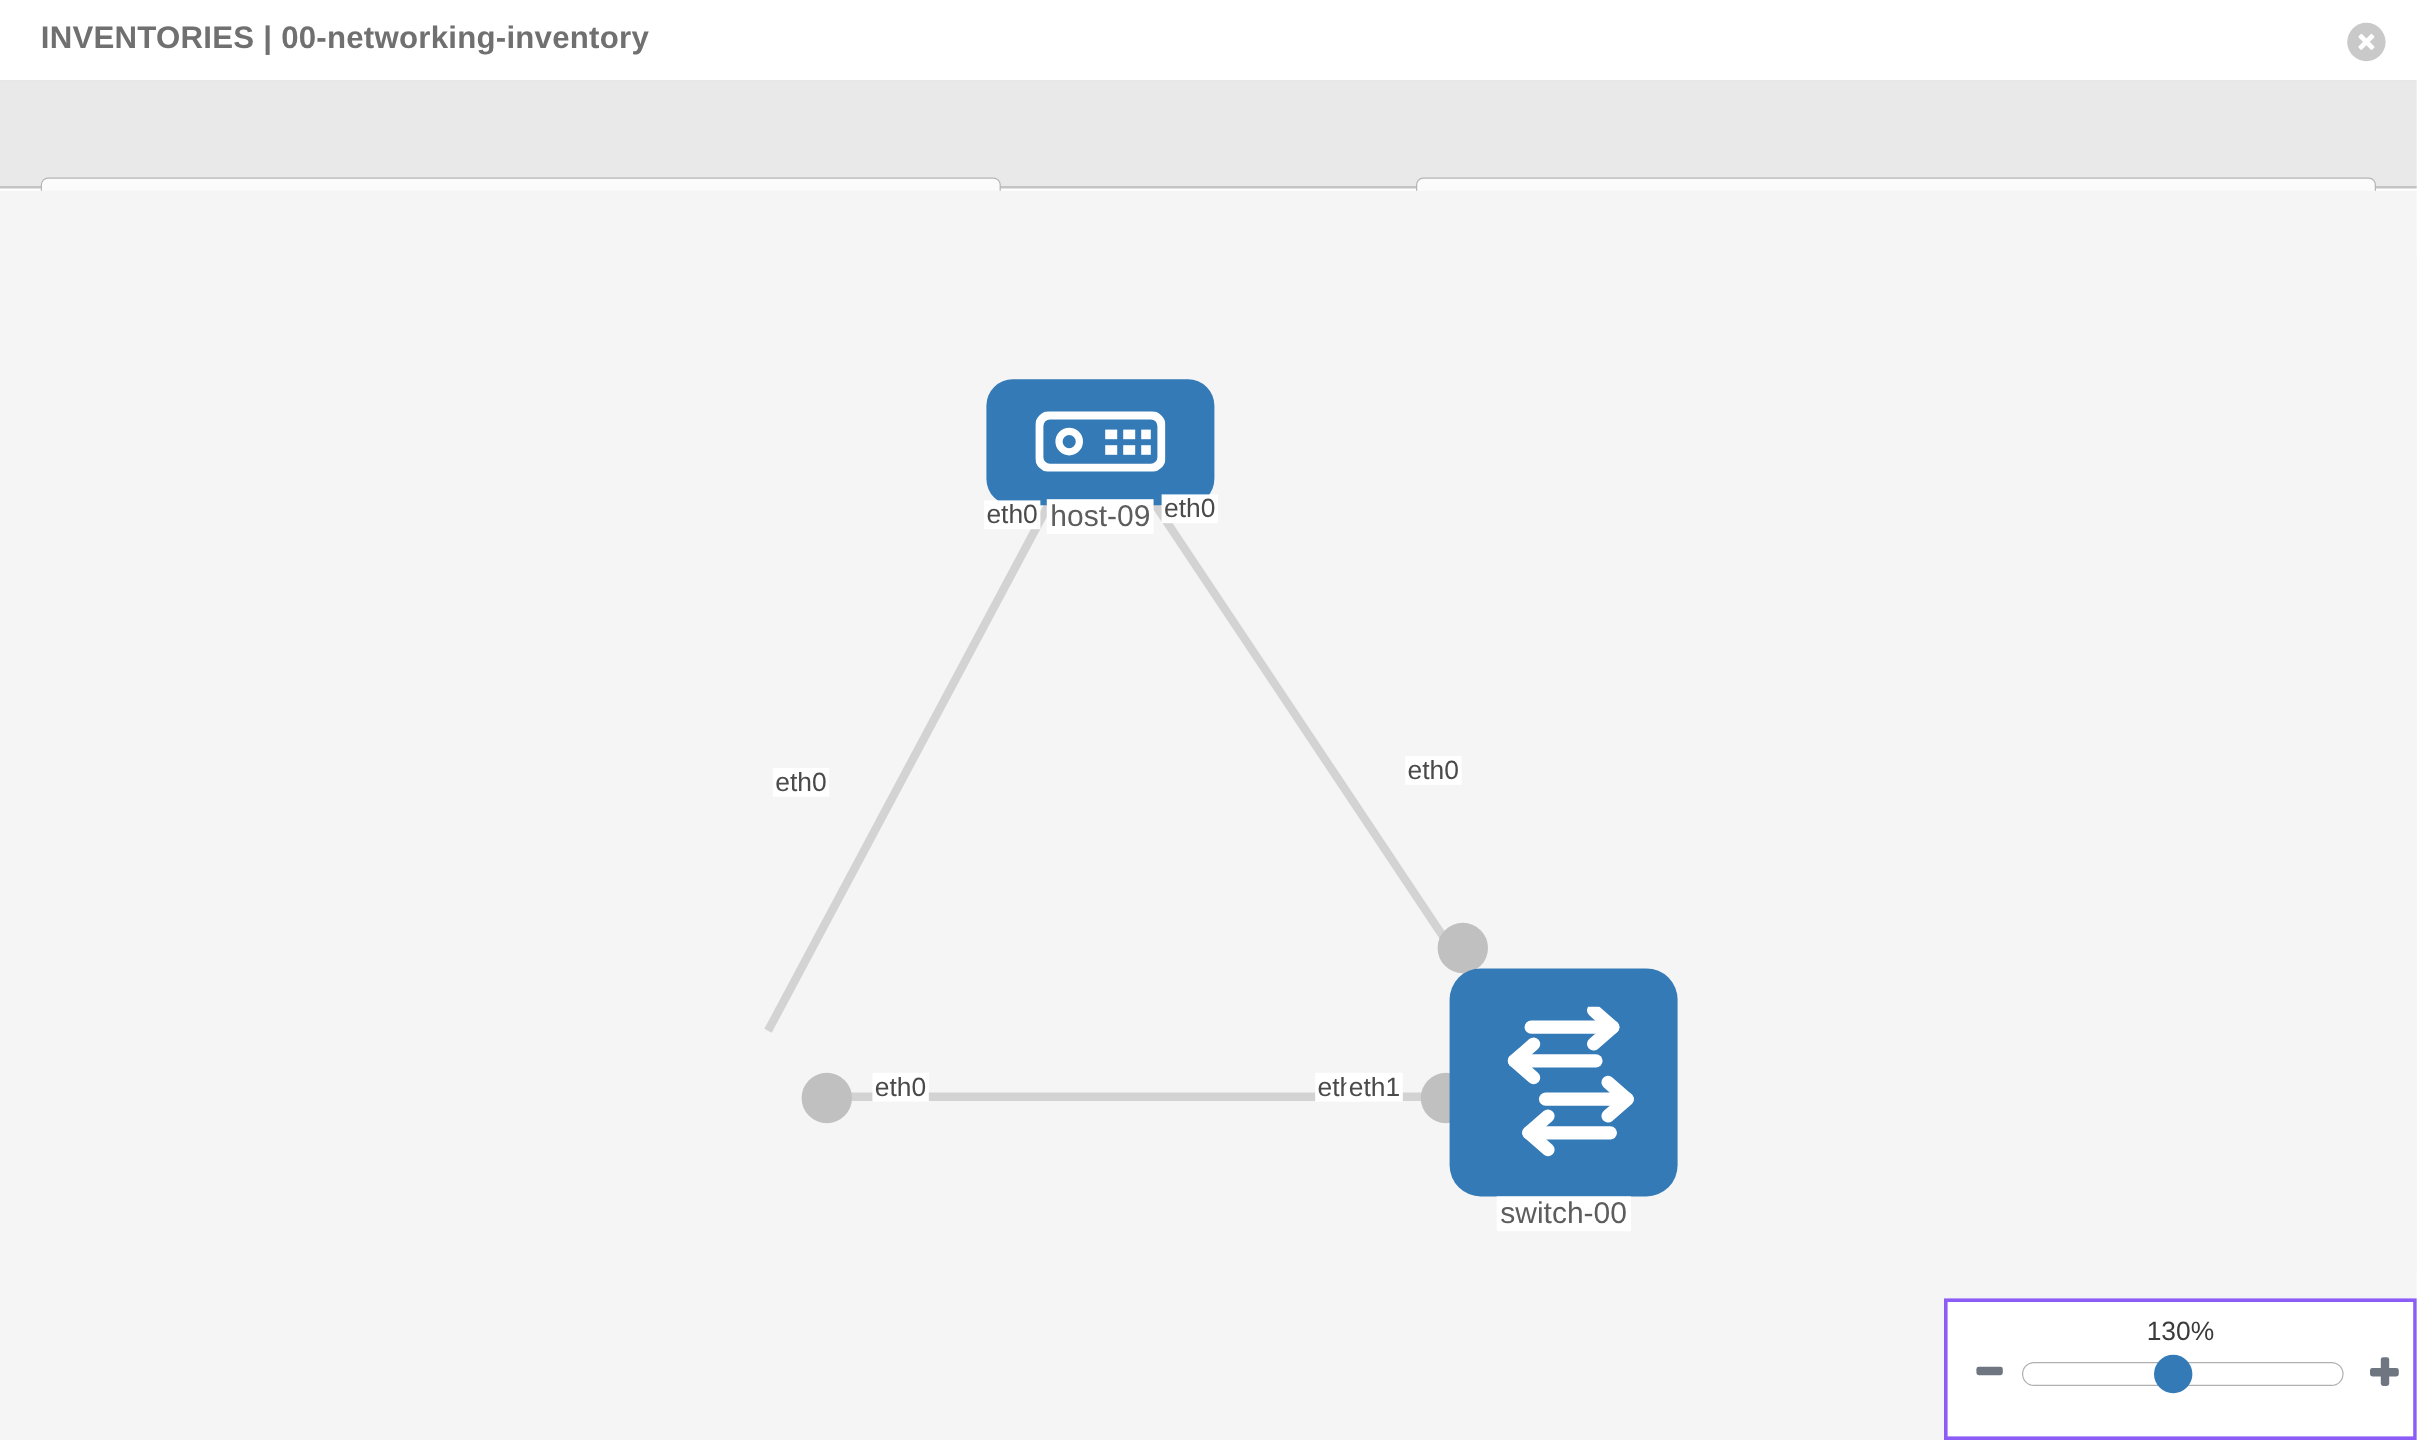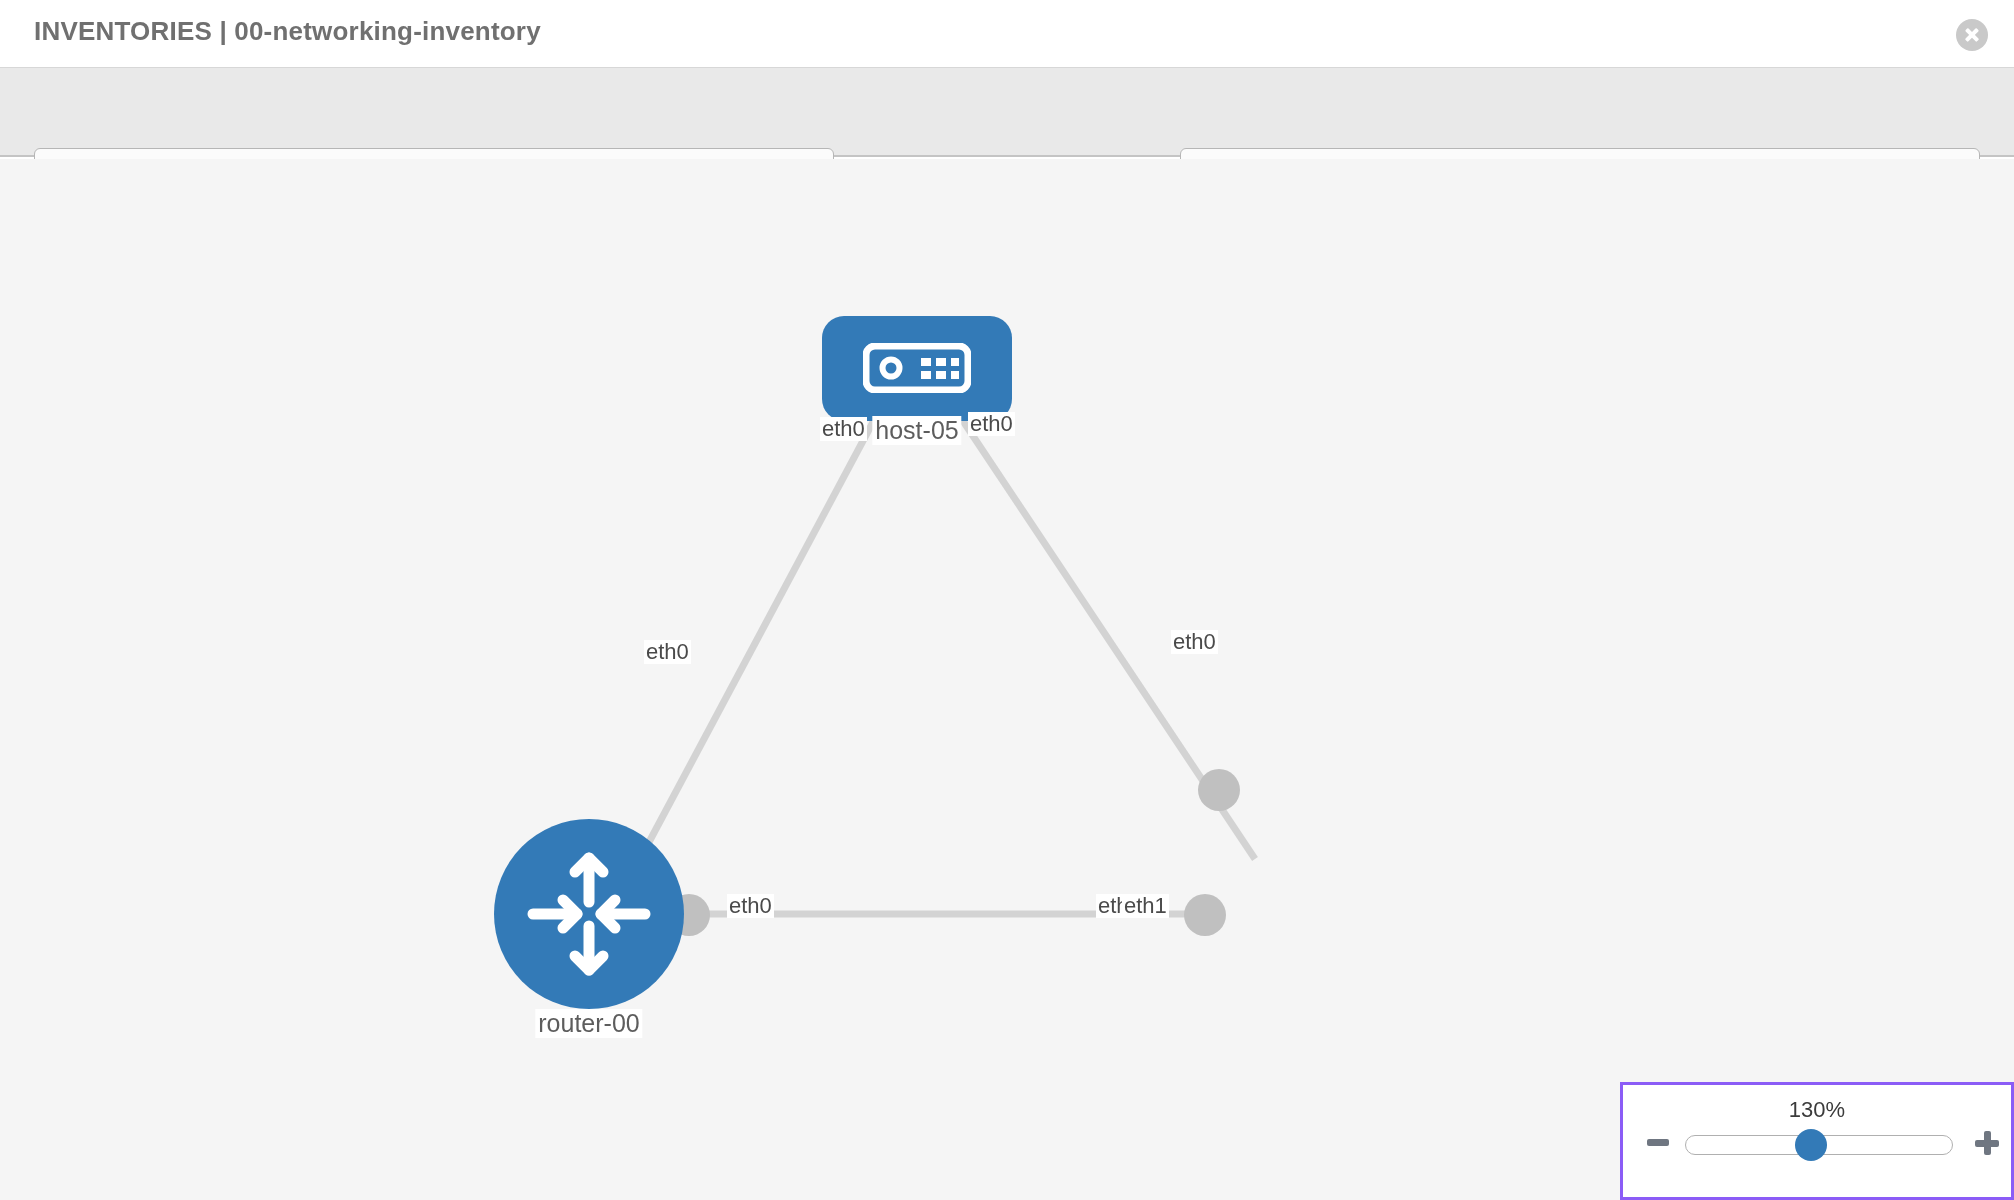--- a/index.html
+++ b/index.html
@@ -320,43 +320,44 @@
           <rect x="3" y="3" width="102" height="44" rx="9" ry="9" fill="none" stroke="#ffffff" stroke-width="7"></rect>
           <circle cx="28" cy="25" r="8.5" fill="none" stroke="#ffffff" stroke-width="6"></circle>
           <rect x="58" y="15" width="10" height="8" fill="#ffffff"></rect>
           <rect x="73" y="15" width="10" height="8" fill="#ffffff"></rect>
           <rect x="88" y="15" width="8" height="8" fill="#ffffff"></rect>
           <rect x="58" y="28" width="10" height="8" fill="#ffffff"></rect>
           <rect x="73" y="28" width="10" height="8" fill="#ffffff"></rect>
           <rect x="88" y="28" width="8" height="8" fill="#ffffff"></rect>
         </svg>
       </div>
-      <div class="node-label">host-05</div>
-    </div>
-
-    <div class="node" id="node-router">
+      <div class="node-label">host-09</div>
+    </div>
+
+
+    <div class="node" id="node-switch">
       <div class="node-shape"></div>
-      <div class="node-icon" style="top:33px;">
-        <svg width="124" height="124" viewBox="0 0 124 124">
+      <div class="node-icon" style="top:32px;">
+        <svg width="126" height="126" viewBox="0 0 126 126">
           <g fill="none" stroke="#ffffff" stroke-width="11" stroke-linecap="round" stroke-linejoin="round">
 
-            <line x1="62" y1="6" x2="62" y2="50"></line>
-            <polyline points="48,20 62,6 76,20"></polyline>
-            <line x1="62" y1="118" x2="62" y2="74"></line>
-            <polyline points="48,104 62,118 76,104"></polyline>
-            <line x1="6" y1="62" x2="50" y2="62"></line>
-            <polyline points="36,48 50,62 36,76"></polyline>
-            <line x1="118" y1="62" x2="74" y2="62"></line>
-            <polyline points="88,48 74,62 88,76"></polyline>
+            <line x1="36" y1="17" x2="104" y2="17"></line>
+            <polyline points="88,3 104,17 88,31"></polyline>
+            <line x1="90" y1="45" x2="22" y2="45"></line>
+            <polyline points="38,31 22,45 38,59"></polyline>
+
+            <line x1="48" y1="77" x2="116" y2="77"></line>
+            <polyline points="100,63 116,77 100,91"></polyline>
+            <line x1="102" y1="105" x2="34" y2="105"></line>
+            <polyline points="50,91 34,105 50,119"></polyline>
           </g>
         </svg>
       </div>
-      <div class="node-label">router-00</div>
-    </div>
-
+      <div class="node-label">switch-00</div>
+    </div>
 
     <div class="edge-label" style="left:820px; top:258px;">eth0</div>
 
     <div class="edge-label" style="left:968px; top:253px;">eth0</div>
 
     <div class="edge-label" style="left:644px; top:481px;">eth0</div>
 
     <div class="edge-label" style="left:1171px; top:471px;">eth0</div>
 
     <div class="edge-label" style="left:727px; top:735px;">eth0</div>

